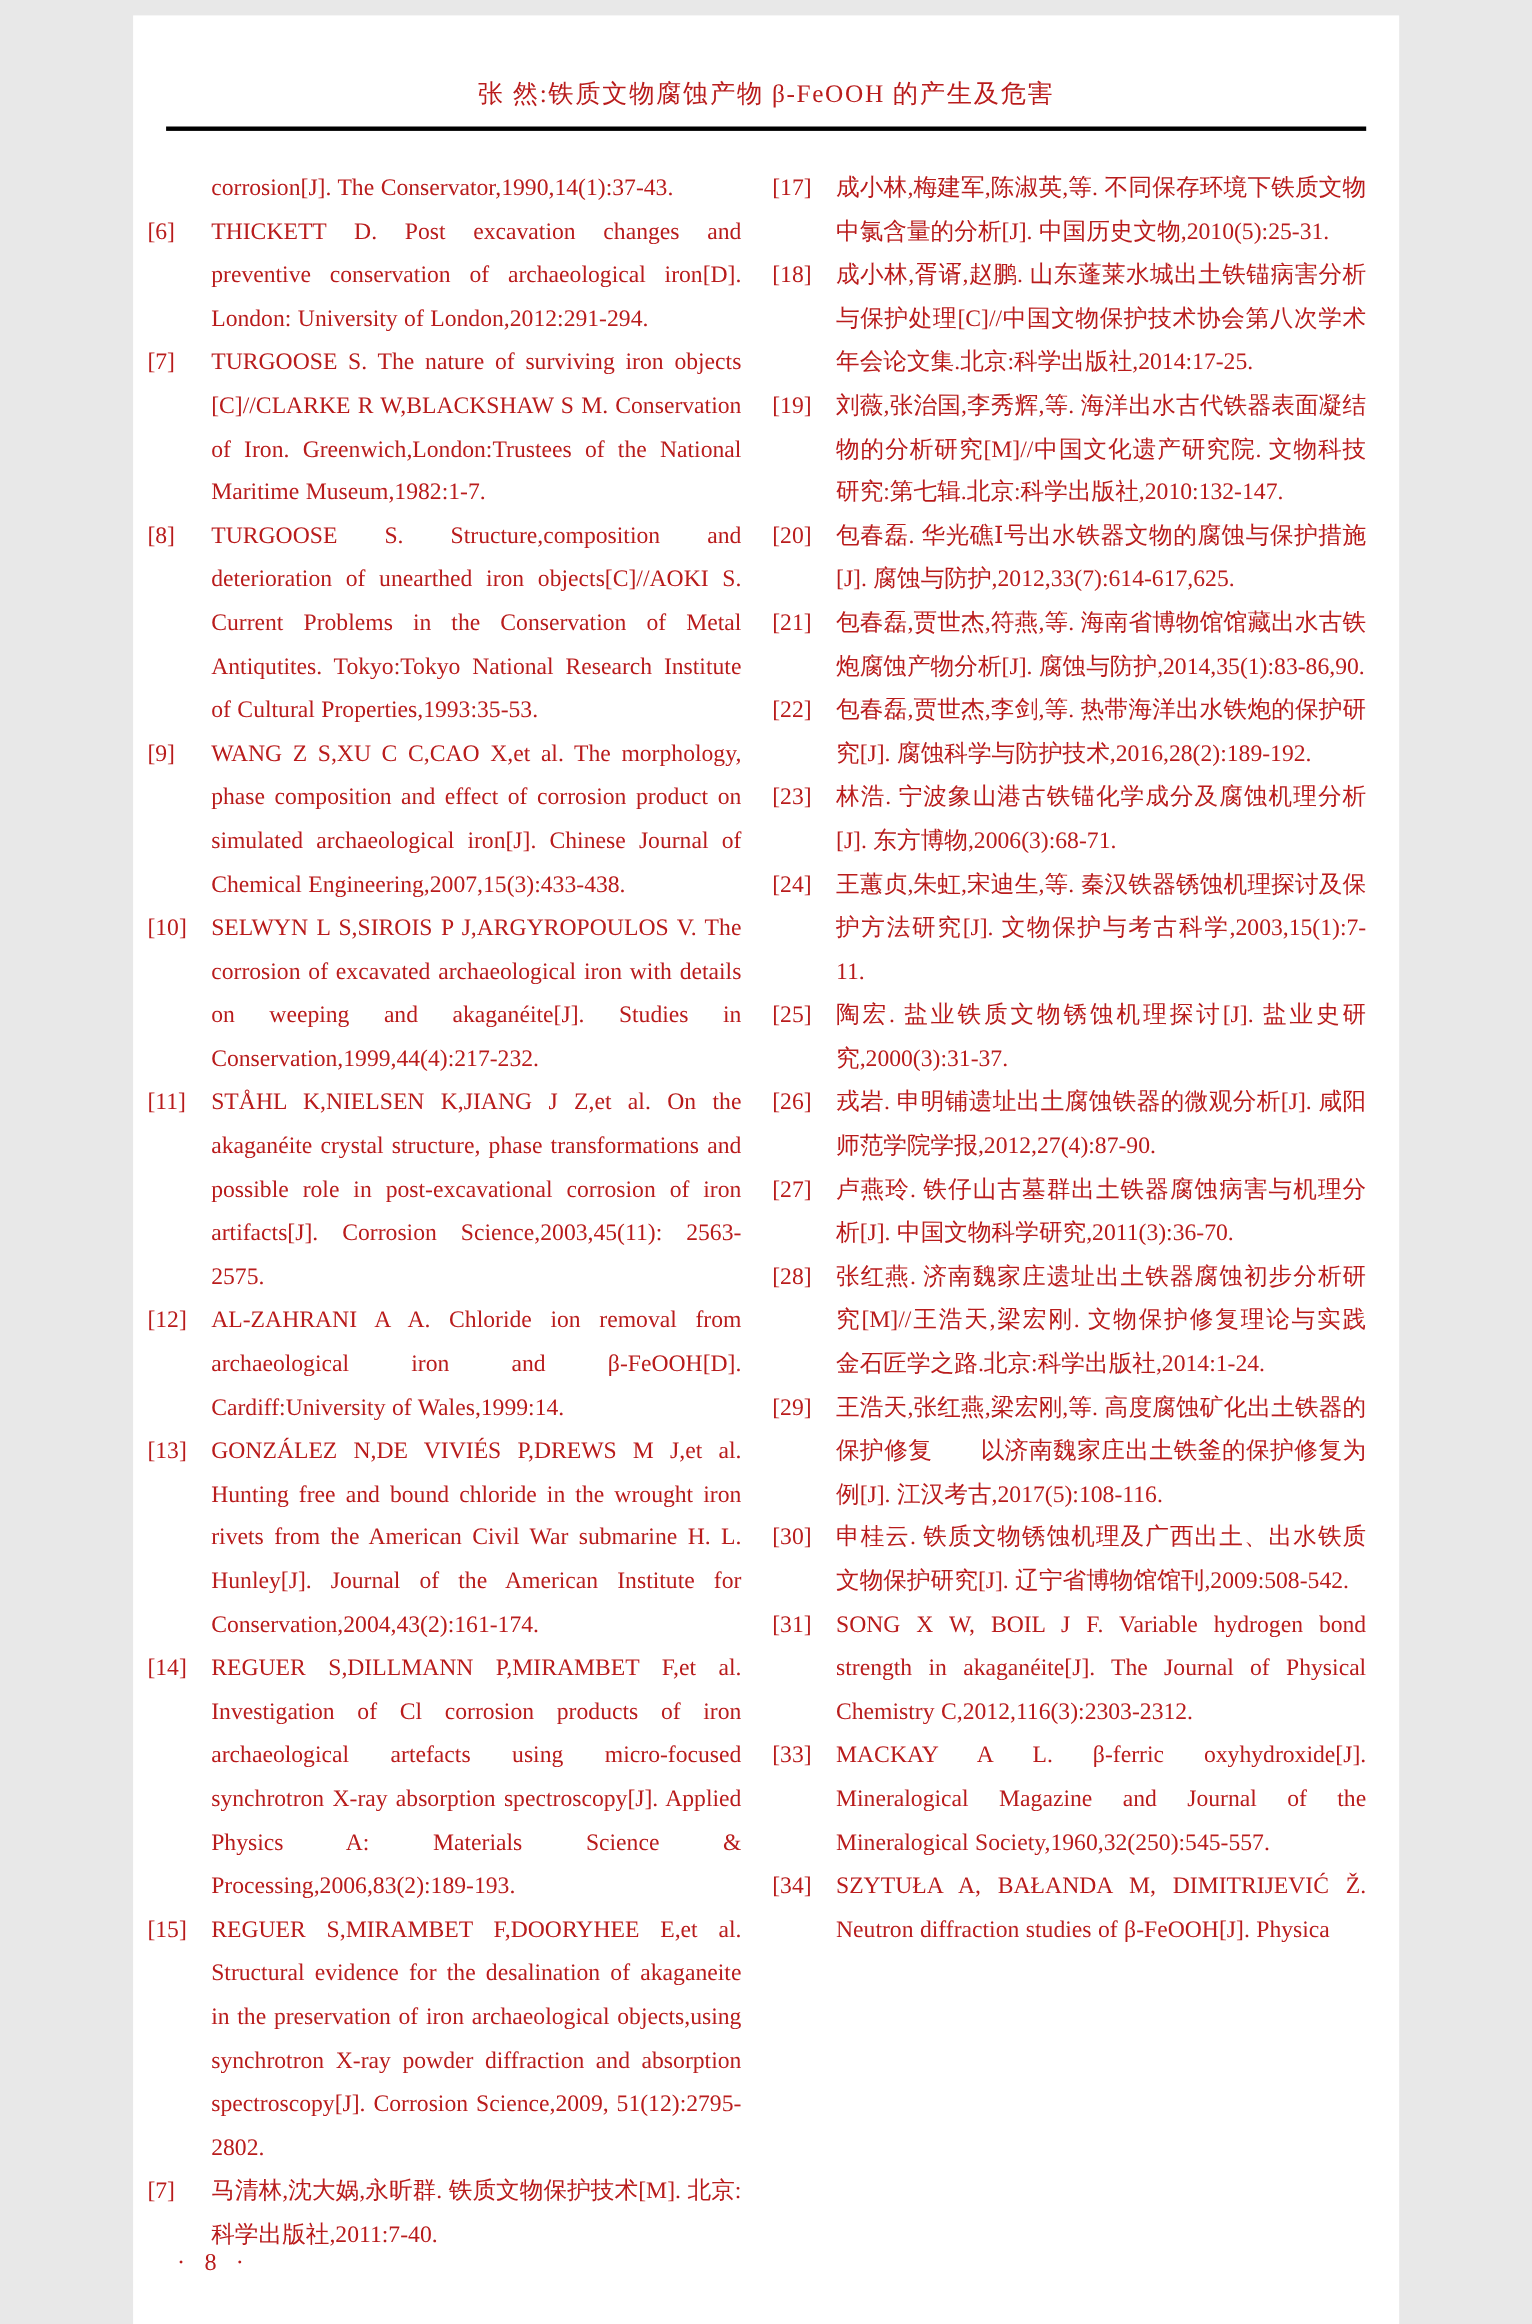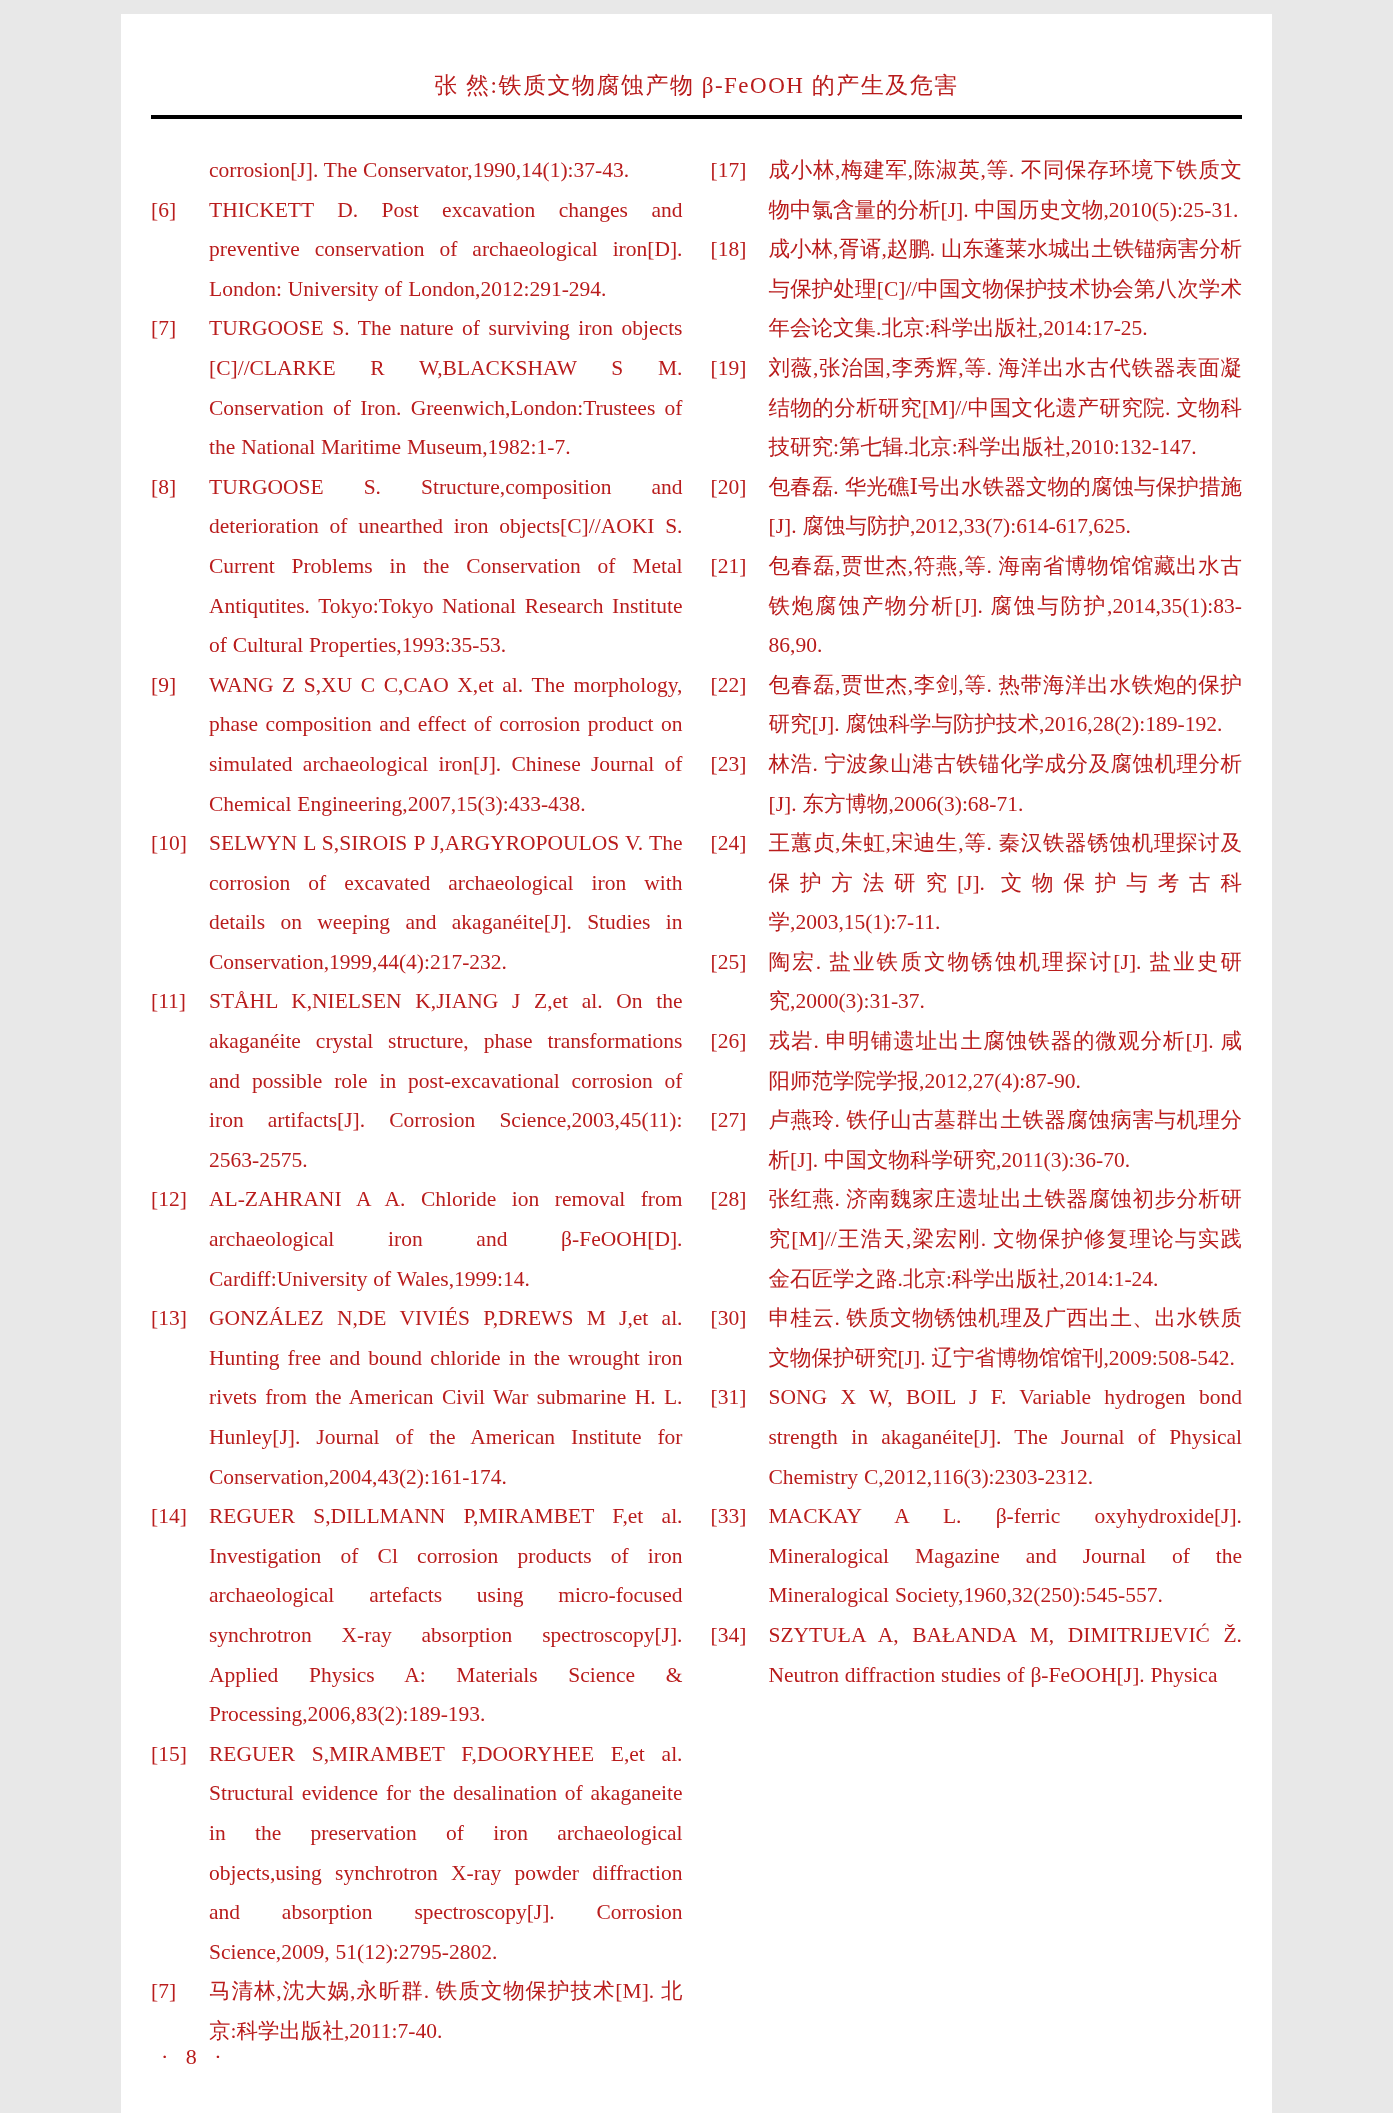--- a/index.html
+++ b/index.html
@@ -25,21 +25,21 @@
     white-space: nowrap;
   }
   .head-rule {
     height: 4px;
     background: #000000;
     margin: 14px 30px 0 30px;
   }
   .columns {
     display: flex;
     gap: 28px;
-    padding: 32px 30px 0 30px;
+    padding: 32px 30px 0 13px;
   }
   .col {
     width: 636px;
     font-size: 21.5px;
     line-height: 39.6px;
   }
   .ref {
     display: flex;
     align-items: flex-start;
   }
@@ -167,20 +167,24 @@
         </div>
         <div class="ref">
           <span class="ref-label">[27]</span>
           <p class="ref-text">卢燕玲. 铁仔山古墓群出土铁器腐蚀病害与机理分析[J]. 中国文物科学研究,2011(3):36-70.</p>
         </div>
         <div class="ref">
           <span class="ref-label">[28]</span>
           <p class="ref-text">张红燕. 济南魏家庄遗址出土铁器腐蚀初步分析研究[M]//王浩天,梁宏刚. 文物保护修复理论与实践　　金石匠学之路.北京:科学出版社,2014:1-24.</p>
         </div>
         <div class="ref">
+          <span class="ref-label">[29]</span>
+          <p class="ref-text">王浩天,张红燕,梁宏刚,等. 高度腐蚀矿化出土铁器的保护修复　　以济南魏家庄出土铁釜的保护修复为例[J]. 江汉考古,2017(5):108-116.</p>
+        </div>
+        <div class="ref">
           <span class="ref-label">[30]</span>
           <p class="ref-text">申桂云. 铁质文物锈蚀机理及广西出土、出水铁质文物保护研究[J]. 辽宁省博物馆馆刊,2009:508-542.</p>
         </div>
         <div class="ref">
           <span class="ref-label">[31]</span>
           <p class="ref-text">SONG X W, BOIL J F. Variable hydrogen bond strength in akaganéite[J]. The Journal of Physical Chemistry C,2012,116(3):2303-2312.</p>
         </div>
         <div class="ref">
           <span class="ref-label">[33]</span>
           <p class="ref-text">MACKAY A L. β-ferric oxyhydroxide[J]. Mineralogical Magazine and Journal of the Mineralogical Society,1960,32(250):545-557.</p>

